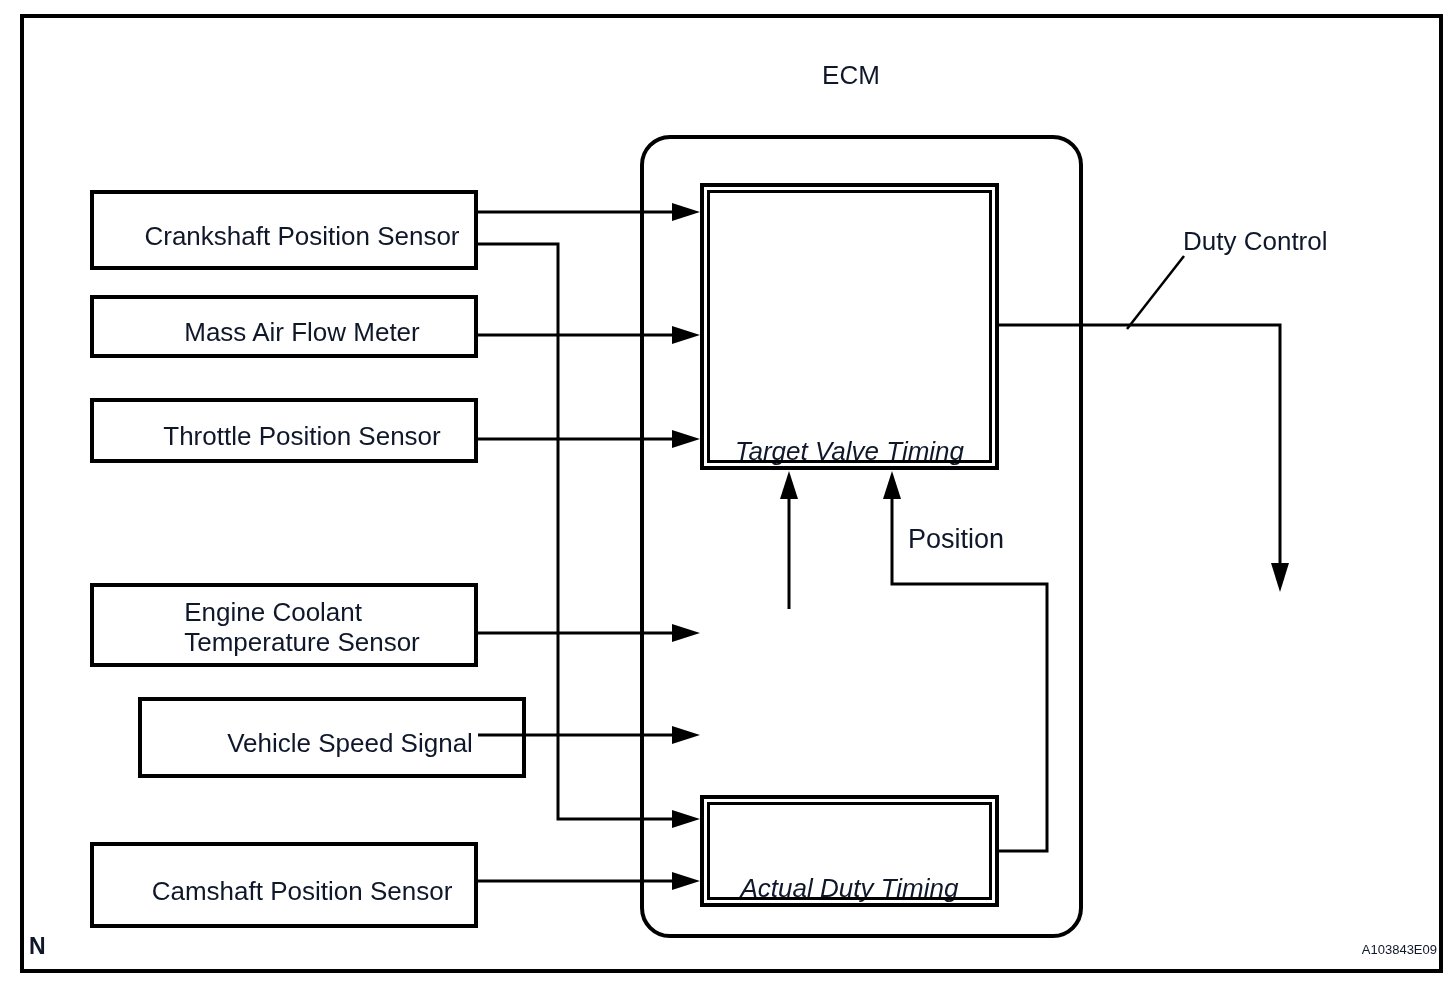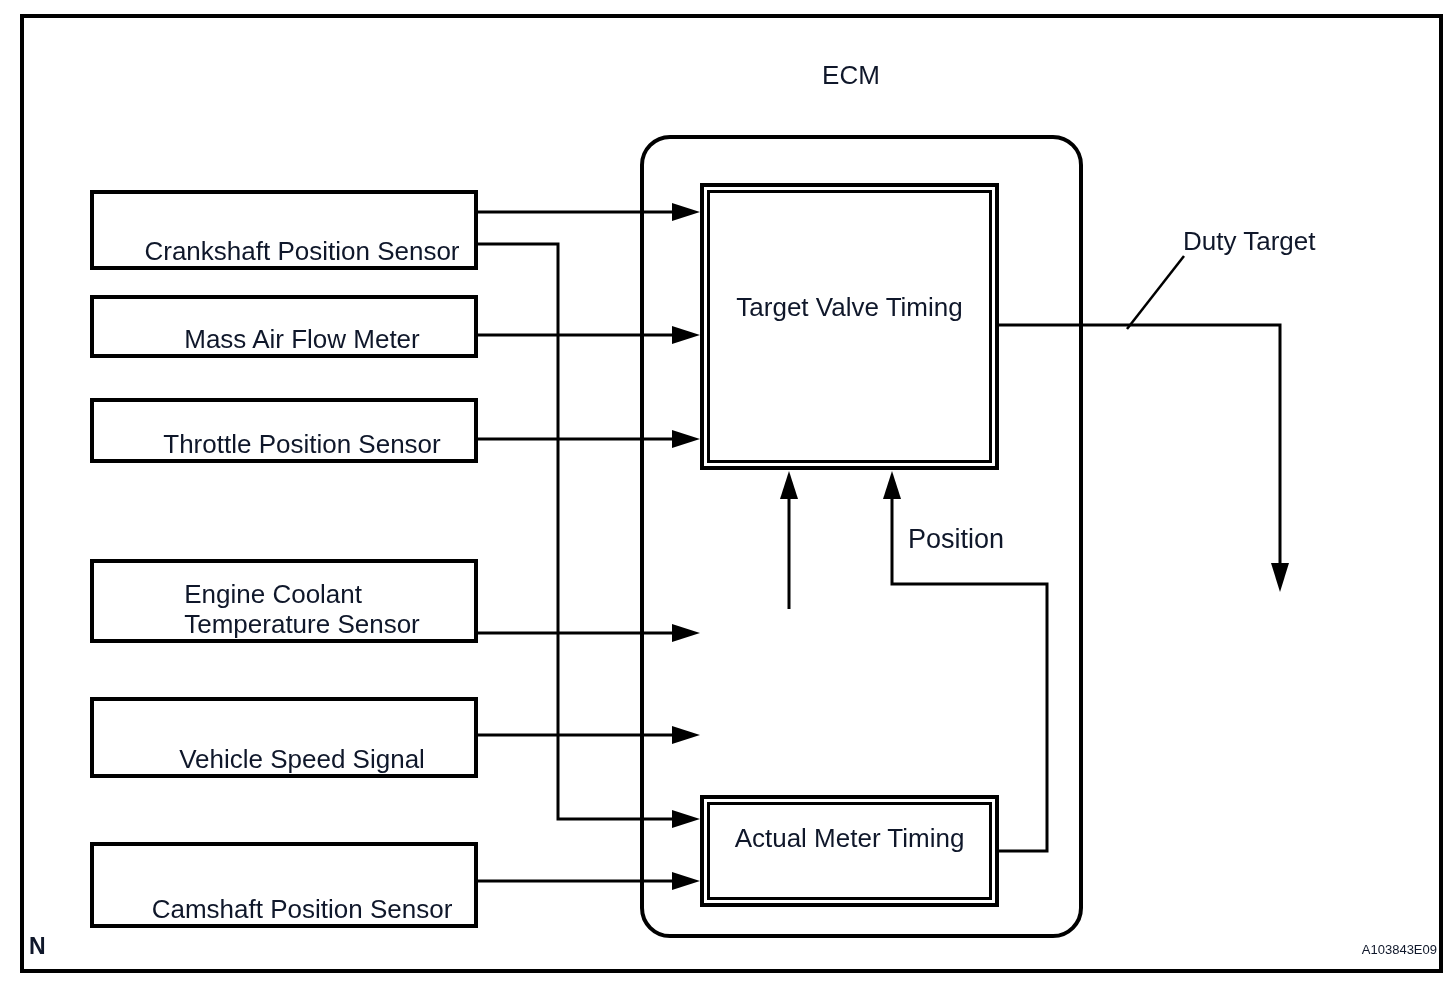--- a/index.html
+++ b/index.html
@@ -7,26 +7,26 @@
     position:relative;width:1456px;height:990px;background:#ffffff;
     font-family:"Liberation Sans",sans-serif;color:#0f172a;overflow:hidden;
   }
   .abs{position:absolute;}
   
   #frame{left:20px;top:14px;width:1415px;height:951px;border:4px solid #000;}
   
   #ecm-box{left:640px;top:135px;width:435px;height:795px;border:4px solid #000;border-radius:30px;background:#fff;}
   
   .box{border:4px solid #000;background:#fff;box-sizing:border-box;}
-  .sensor{left:90px;width:388px;display:flex;justify-content:center;align-items:flex-end;padding-top:11px;box-sizing:border-box;padding-left:36px;}
+  .sensor{left:90px;width:388px;display:flex;justify-content:center;align-items:center;padding-top:11px;box-sizing:border-box;padding-left:36px;}
   .sensor .lbl, .blk .lbl{font-size:26px;line-height:30px;white-space:nowrap;}
   
   .double{border:4px solid #000;background:#fff;box-sizing:border-box;}
   .double .innerline{position:absolute;inset:3px;border:3px solid #000;pointer-events:none;}
-  .blk{display:flex;justify-content:center;align-items:flex-start;}
+  .blk{display:flex;justify-content:center;align-items:flex-end;font-style:italic;}
   .label-free{font-size:26px;line-height:30px;white-space:nowrap;}
   #ecm-title{left:790px;top:61px;width:122px;text-align:center;font-size:26px;line-height:28px;}
   #duty-label{left:1183px;top:226px;}
   #feedback-label{left:908px;top:524px;font-size:27px;}
   #ocv-box{left:1168px;top:593px;width:222px;height:209px;padding:6px 2px 0 3px;}
   #ocv-box .lbl{font-size:26px;line-height:31px;}
   #corner-n{left:29px;top:933px;font-size:23px;font-weight:bold;line-height:26px;}
   #fig-code{right:19px;top:941px;font-size:13px;line-height:18px;}
   #wires{left:0;top:0;width:1456px;height:990px;pointer-events:none;}
 </style>
@@ -46,48 +46,48 @@
   </div>
 
   <div class="abs box sensor" style="top:295px;height:63px;">
     <span class="lbl">Mass Air Flow Meter</span>
   </div>
 
   <div class="abs box sensor" style="top:398px;height:65px;">
     <span class="lbl">Throttle Position Sensor</span>
   </div>
 
-  <div class="abs box sensor" style="top:559px;height:84px;padding-top:4px;">
+  <div class="abs box sensor" style="top:583px;height:84px;padding-top:4px;">
     <span class="lbl" style="text-align:left;">
       <span>Engine Coolant</span><br>
       <span>Temperature Sensor</span>
     </span>
   </div>
 
-  <div class="abs box sensor" style="top:697px;height:81px;">
+  <div class="abs box sensor" style="top:697px;height:81px;margin-left:48px;">
     <span class="lbl">Vehicle Speed Signal</span>
   </div>
 
   <div class="abs box sensor" style="top:842px;height:86px;">
     <span class="lbl">Camshaft Position Sensor</span>
   </div>
 
   <div class="abs double blk" style="left:700px;top:183px;width:299px;height:287px;padding-top:105px;">
     <div class="innerline"></div>
     <span class="lbl">Target Valve Timing</span>
   </div>
 
 
   <div class="abs double blk" style="left:700px;top:795px;width:299px;height:112px;padding-top:24px;">
     <div class="innerline"></div>
-    <span class="lbl">Actual Meter Timing</span>
+    <span class="lbl">Actual Duty Timing</span>
   </div>
 
 
-  <div id="duty-label" class="abs label-free">Duty Target</div>
+  <div id="duty-label" class="abs label-free">Duty Control</div>
 
   <div id="feedback-label" class="abs label-free">Position</div>
 
   <div id="corner-n" class="abs">N</div>
 
   <div id="fig-code" class="abs">A103843E09</div>
 
   <svg id="wires" class="abs" viewBox="0 0 1456 990">
     <g stroke="#000" stroke-width="3" fill="none">
 

